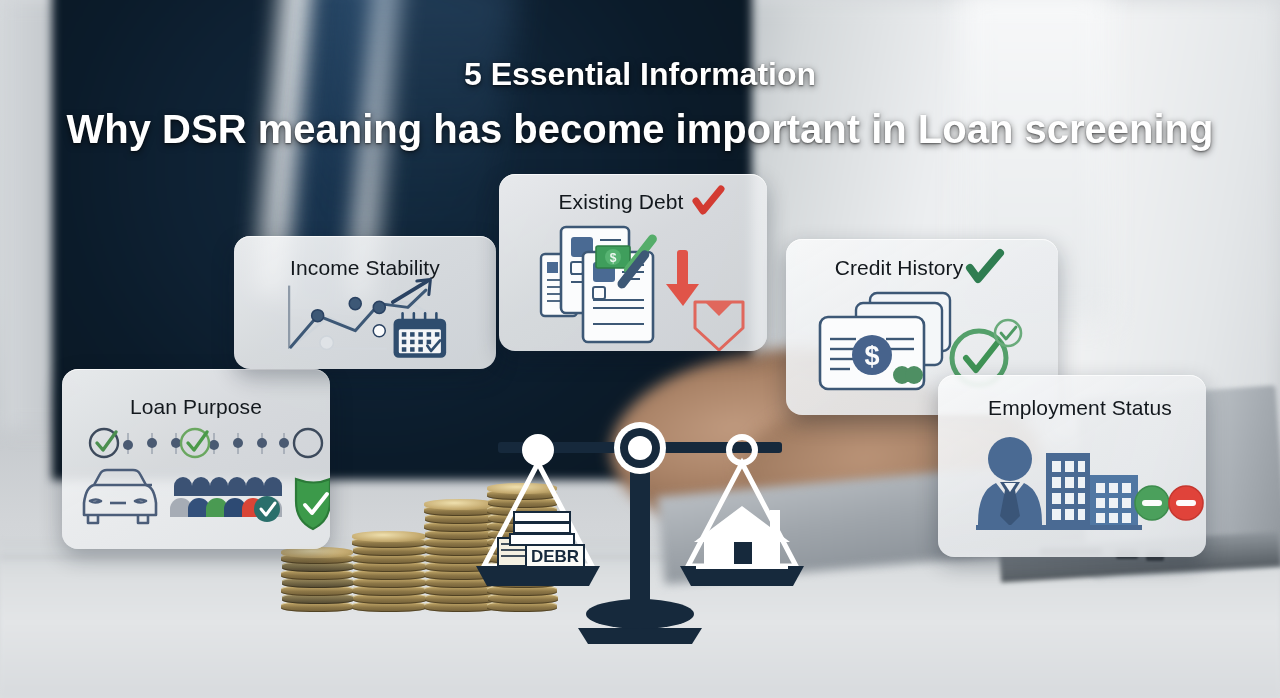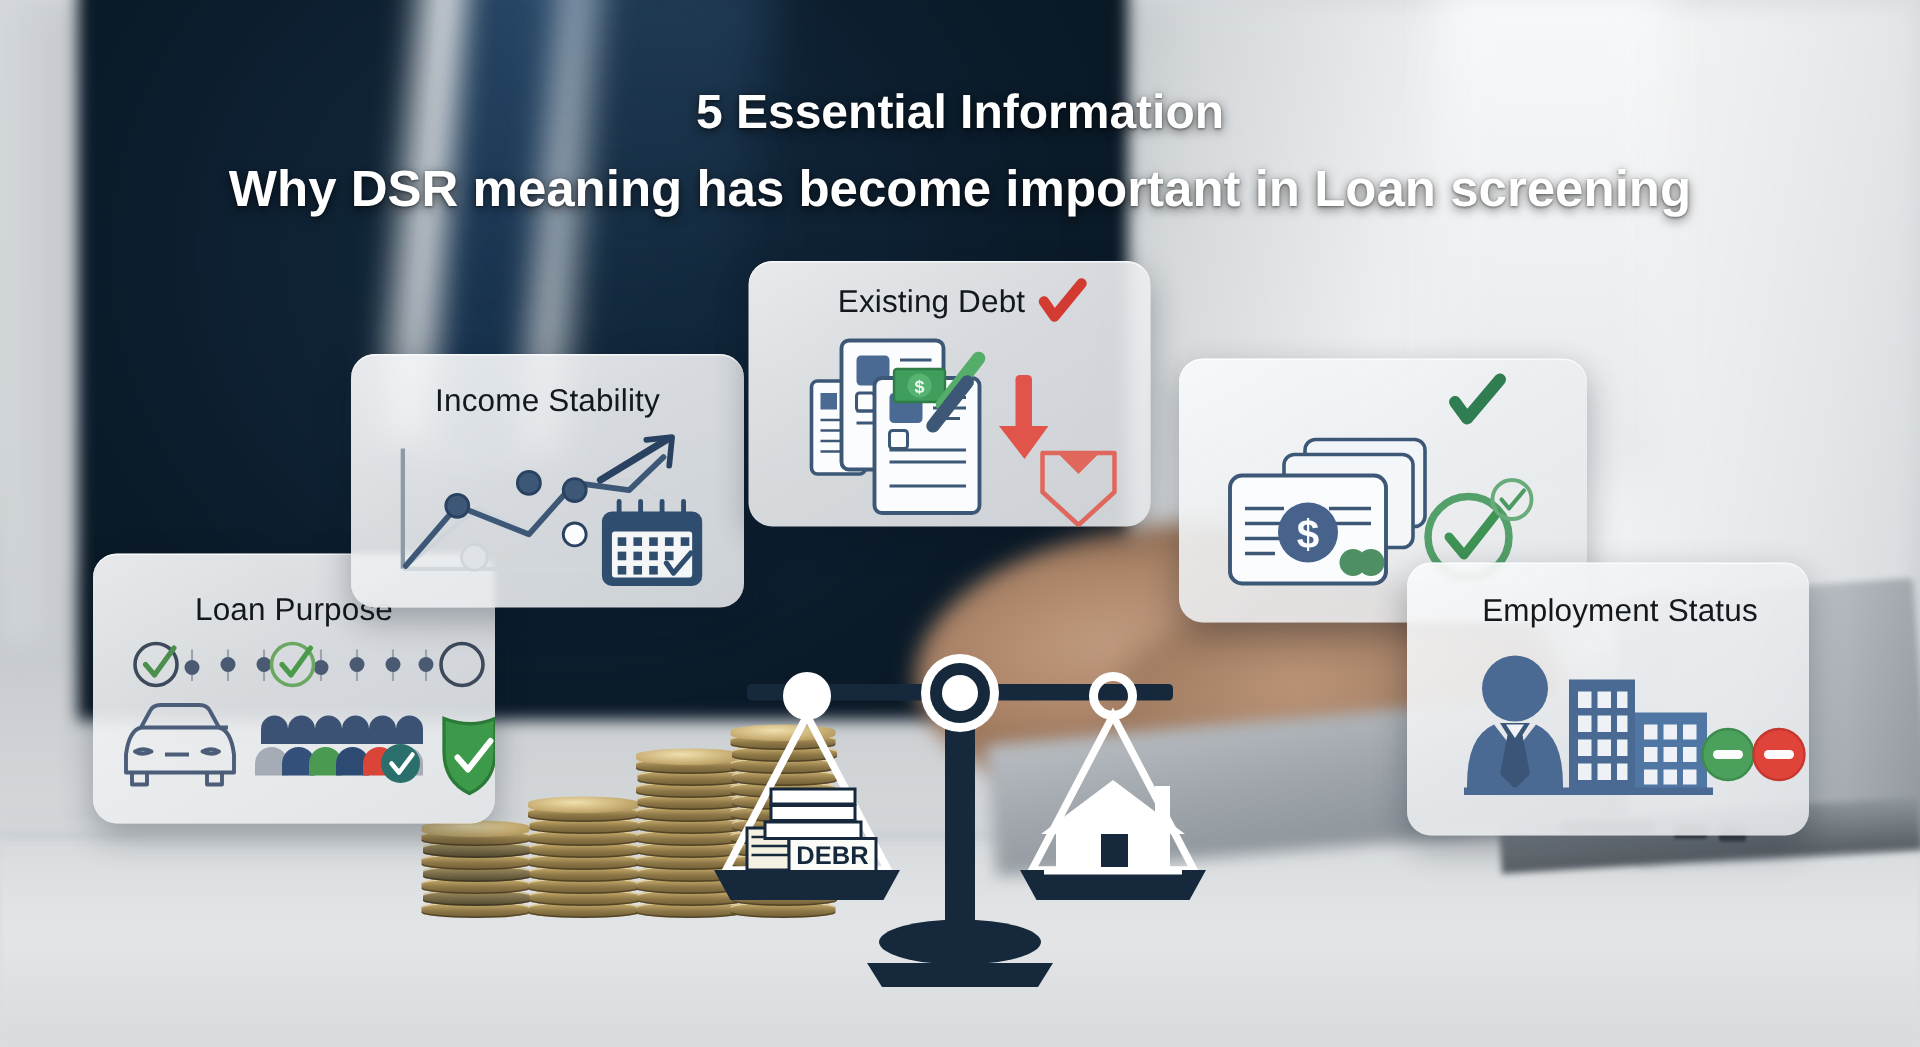--- a/index.html
+++ b/index.html
@@ -56,51 +56,51 @@
   
   .coin-stack{position:absolute;filter:blur(.5px);}
   .coin{position:absolute;left:0;border-radius:50%/34%;
     background:linear-gradient(180deg,#d9c184 0%,#b99f63 24%,#8d7747 58%,#6f5c36 100%);
     box-shadow:inset 0 1px 0 rgba(255,245,210,.55), inset 0 -1px 0 rgba(40,30,10,.45);}
   .coin.dark{background:linear-gradient(180deg,#b4a277 0%,#8f8056 28%,#6c6040 66%,#4f4630 100%);}
   .coin-top{position:absolute;border-radius:50%/40%;
     background:radial-gradient(ellipse at 42% 36%,#efe0ae,#c7ad72 58%,#9d8750);}
 
   
-  .scale{position:absolute;left:470px;top:432px;width:340px;height:232px;}
+  .scale{position:absolute;left:470px;top:418px;width:340px;height:232px;}
   .sc-ink{fill:#16293c;}
   .sc-white{fill:#ffffff;}
 
   
   .card{position:absolute;border-radius:16px;
     background:linear-gradient(150deg,rgba(248,249,250,.93) 0%,rgba(236,238,240,.90) 46%,rgba(226,229,232,.90) 100%);
     box-shadow:0 8px 22px rgba(10,20,34,.30), 0 1px 0 rgba(255,255,255,.75) inset;
     backdrop-filter:blur(2px);}
   .card-title{position:absolute;left:0;width:100%;text-align:center;
     font-size:21px;color:#13181d;letter-spacing:.1px;white-space:nowrap;}
   .card-art{position:absolute;left:0;top:0;width:100%;height:100%;pointer-events:none;}
 
   
   #card-loan      {left:62px;  top:369px; width:268px; height:180px;}
-  #card-income    {left:234px; top:236px; width:262px; height:169px;}
+  #card-income    {left:234px; top:236px; width:262px; height:133px;}
   #card-debt      {left:499px; top:174px; width:268px; height:177px;}
   #card-credit    {left:786px; top:239px; width:272px; height:176px;}
   #card-employ    {left:938px; top:375px; width:268px; height:182px;}
 
   #card-loan   .card-title{top:26px;}
   #card-income .card-title{top:20px;}
   #card-debt   .card-title{top:16px;}
   #card-credit .card-title{top:17px;}
   #card-employ .card-title{top:21px;padding-left:16px;}
 
   
   .headline{position:absolute;left:0;width:1280px;text-align:center;color:#fff;
     text-shadow:0 2px 7px rgba(0,0,0,.55), 0 1px 2px rgba(0,0,0,.5);white-space:nowrap;}
   #title-line1{top:56px;font-size:32px;font-weight:bold;}
-  #title-line2{top:107px;font-size:34px;font-weight:bold;}
+  #title-line2{top:107px;font-size:40px;font-weight:bold;}
 </style>
 </head>
 <body>
 
 <div id="stage">
 
   <div class="bg-base"></div>
   <div class="bg-wall-left"></div>
   <div class="bg-wall-right"></div>
   <div class="bg-win"></div>
@@ -387,20 +387,21 @@
         <rect x="178" y="76" width="11" height="44" rx="3"></rect>
         <path d="M167 110 h33 l-16 22 z"></path>
       </g>
 
       <path d="M196 128 h48 v26 l-24 22 l-24 -22 z" fill="none" stroke="#e0675c" stroke-width="3" stroke-linejoin="round"></path>
       <path d="M206 128 l14 14 l14 -14 z" fill="#e0675c"></path>
     </svg>
   </div>
 
   <div class="card" id="card-credit">
+    <div class="card-title" style="padding-right:46px;">Credit History</div>
     <svg class="card-art" viewBox="0 0 272 176">
       <path d="M184 29 l8 11 l22 -26" fill="none" stroke="#2f7d51" stroke-width="8" stroke-linecap="round" stroke-linejoin="round"></path>
 
       <g>
         <rect x="84" y="54" width="80" height="58" rx="7" fill="#f2f5f8" stroke="#3d5876" stroke-width="2.4"></rect>
         <rect x="70" y="64" width="86" height="62" rx="7" fill="#f4f7f9" stroke="#3d5876" stroke-width="2.4"></rect>
         <rect x="34" y="78" width="104" height="72" rx="8" fill="#fbfcfd" stroke="#3d5876" stroke-width="2.6"></rect>
         <g stroke="#3d5876" stroke-width="2.4">
           <line x1="44" y1="100" x2="70" y2="100"></line>
           <line x1="44" y1="110" x2="70" y2="110"></line>

